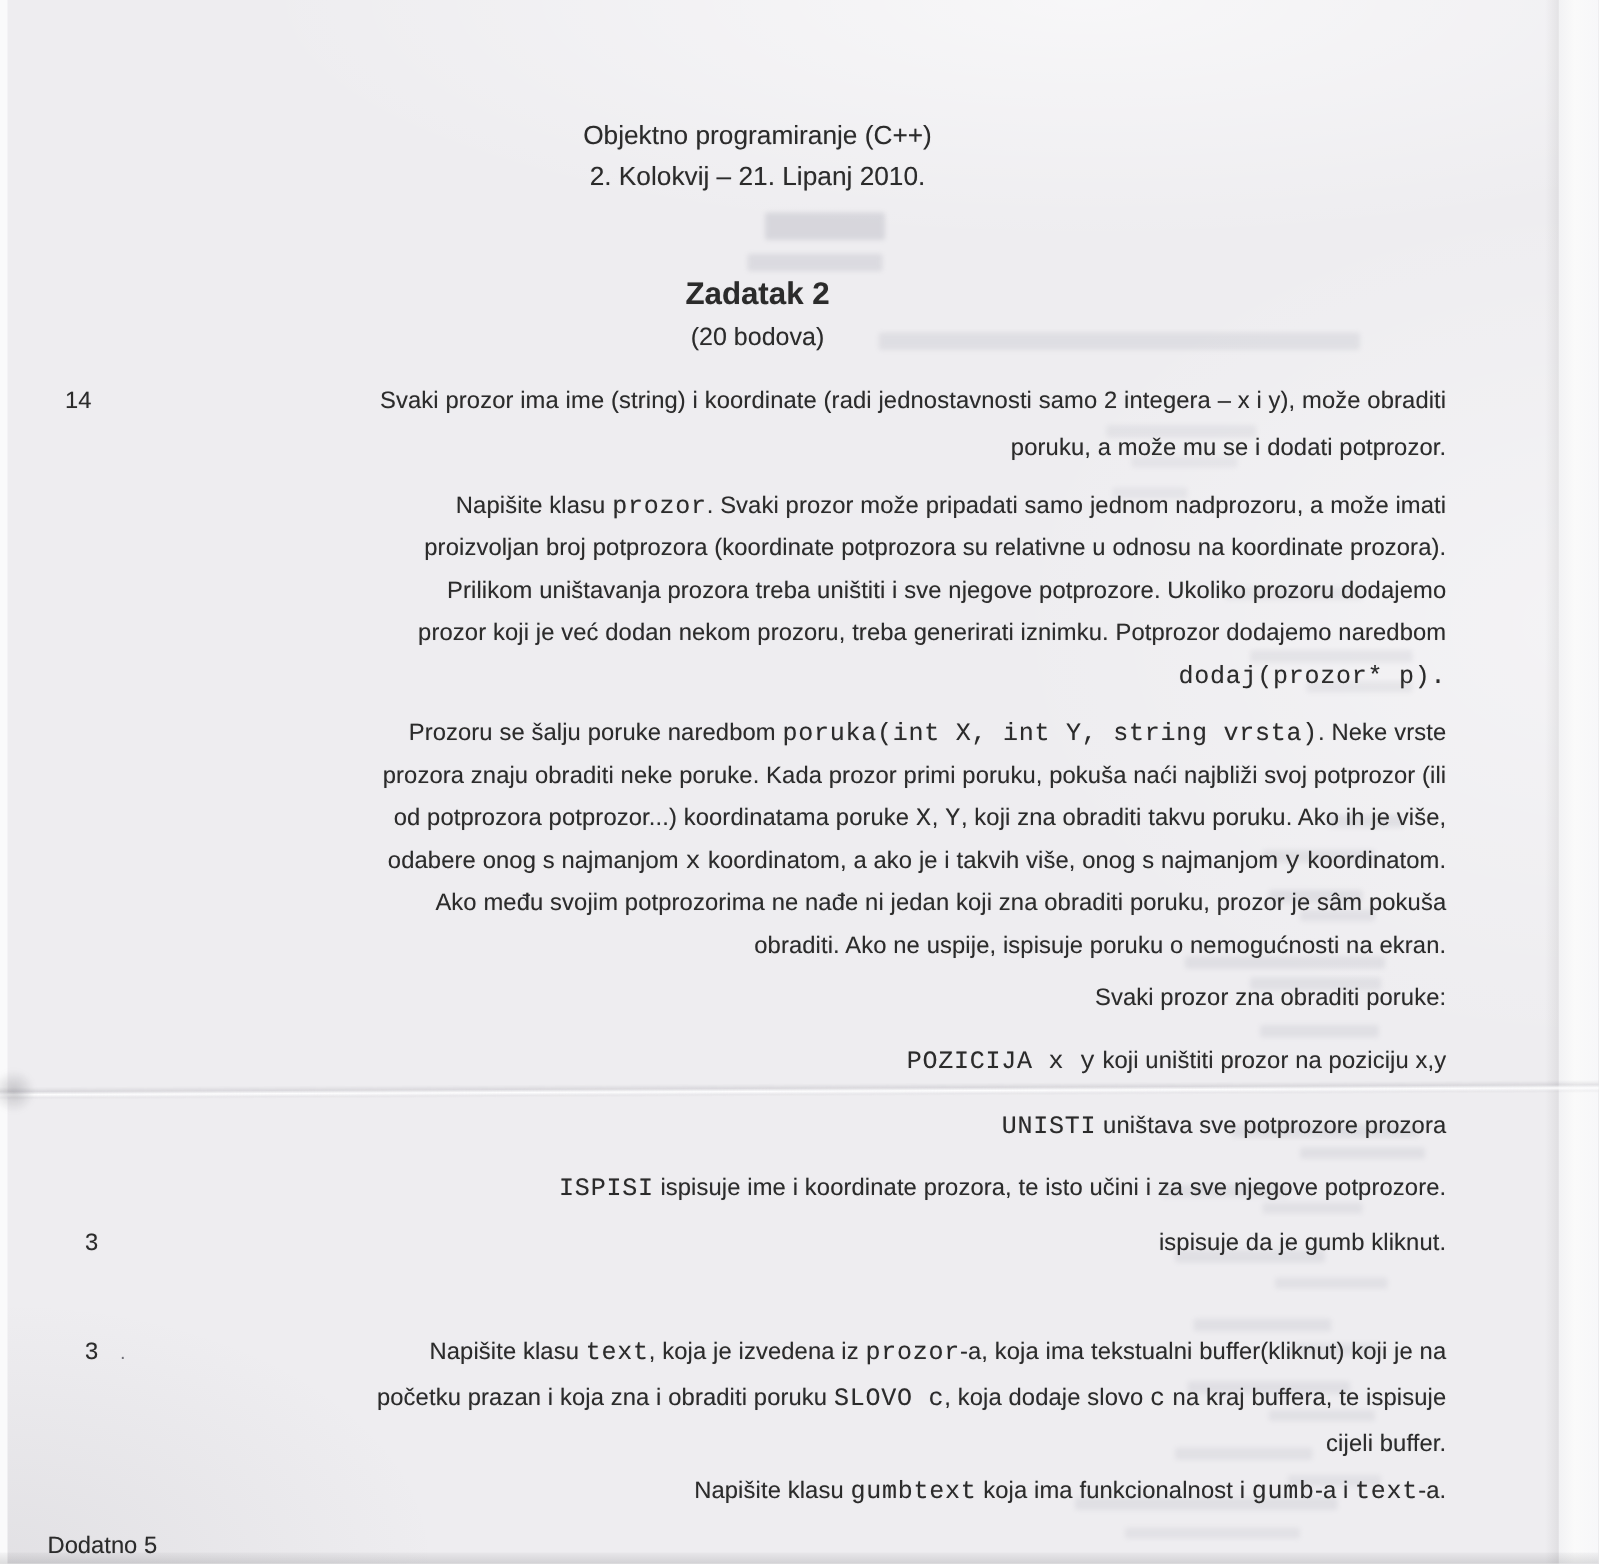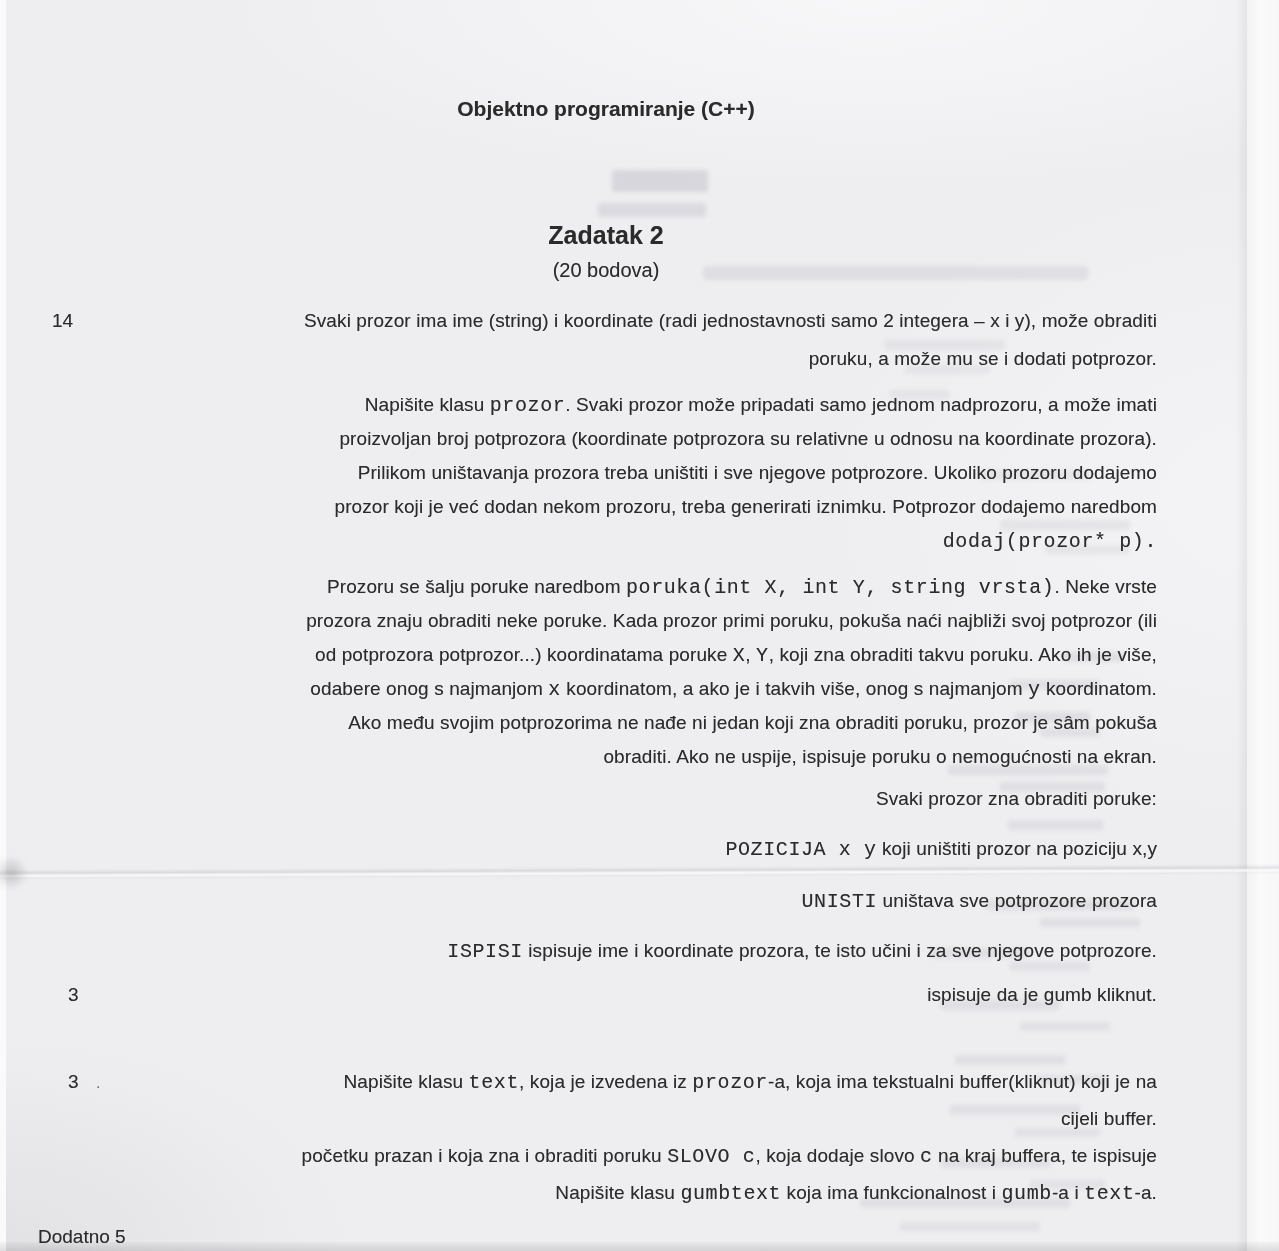--- a/index.html
+++ b/index.html
@@ -39,21 +39,21 @@
   .crease-smudge{
     position:absolute;left:-6px;top:856px;width:34px;height:34px;border-radius:50%;
     background:radial-gradient(closest-side,rgba(85,85,92,0.28),rgba(85,85,92,0));
     filter:blur(2px);
   }
   
   .ghost{position:absolute;background:#7d7f90;border-radius:2px;filter:blur(2px);}
   
   .hdr{position:absolute;left:606px;transform:translateX(-50%);white-space:nowrap;
        text-shadow:0 0 .6px rgba(40,40,40,.35);}
-  .hdr.course{top:97px;font-size:21px;font-weight:bold;}
+  .hdr.course{top:97px;font-size:21px;}
   .hdr.exam{top:130px;font-size:21px;}
   .hdr.title{top:221px;font-size:25px;font-weight:bold;}
   .hdr.points{top:259px;font-size:20px;}
   
   .block{position:absolute;left:157px;width:1000px;}
   .line{height:var(--lh,36px);font-size:19px;white-space:nowrap;letter-spacing:.1px;
         text-shadow:0 0 .6px rgba(40,40,40,.35);text-align:right;}
   .mono{font-family:"Liberation Mono","DejaVu Sans Mono",monospace;
         font-size:20px;letter-spacing:.6px;margin-top:23px;}
   .margin-label{position:absolute;font-size:19px;text-shadow:0 0 .6px rgba(40,40,40,.35);}
@@ -99,20 +99,21 @@
       <div class="ghost" style="left: 940px; top: 1158px; width: 110px; height: 10px; opacity: 0.11;"></div>
       <div class="ghost" style="left: 1030px; top: 1180px; width: 75px; height: 9px; opacity: 0.1;"></div>
       <div class="ghost" style="left: 860px; top: 1198px; width: 210px; height: 10px; opacity: 0.12;"></div>
       <div class="ghost" style="left: 900px; top: 1222px; width: 140px; height: 9px; opacity: 0.1;"></div>
     </div>
 
   <div class="crease"></div>
   <div class="crease-smudge"></div>
 
   <div class="hdr course">Objektno programiranje (C++)</div>
+  <div class="hdr exam">2. Kolokvij – 21. Lipanj 2010.</div>
   <div class="hdr title">Zadatak 2</div>
   <div class="hdr points">(20 bodova)</div>
 
   <div id="doc-body">
       <div class="margin-label" style="left: 52px; top: 310px;">14</div>
       <div class="block" style="top: 310px; --lh: 38px;">
         <div class="line"><span>Svaki prozor ima ime (string) i koordinate (radi jednostavnosti samo 2 integera – x i y), može obraditi</span></div>
         <div class="line"><span>poruku, a može mu se i dodati potprozor.</span></div>
       </div>
       <div class="block" style="top: 394px; --lh: 34px;">
@@ -143,22 +144,22 @@
         <div class="line"><span class="mono">ISPISI</span><span> ispisuje ime i koordinate prozora, te isto učini i za sve njegove potprozore.</span></div>
       </div>
       <div class="margin-label" style="left: 68px; top: 984px;">3</div>
       <div class="block" style="top: 984px; --lh: 37px;">
         <div class="line"><span>ispisuje da je gumb kliknut.</span></div>
       </div>
       <div class="margin-label" style="left: 68px; top: 1071px;">3</div>
       <div class="margin-dot">.</div>
       <div class="block" style="top: 1071px; --lh: 37px;">
         <div class="line"><span>Napišite klasu </span><span class="mono">text</span><span>, koja je izvedena iz </span><span class="mono">prozor</span><span>-a, koja ima tekstualni buffer(kliknut) koji je na</span></div>
+        <div class="line"><span>početku prazan i koja zna i obraditi poruku </span><span class="mono">SLOVO  c</span><span>, koja dodaje slovo </span><span class="mono">c</span><span> na kraj buffera, te ispisuje</span></div>
         <div class="line"><span>cijeli buffer.</span></div>
-        <div class="line"><span>početku prazan i koja zna i obraditi poruku </span><span class="mono">SLOVO  c</span><span>, koja dodaje slovo </span><span class="mono">c</span><span> na kraj buffera, te ispisuje</span></div>
       </div>
       <div class="margin-label" style="left: 38px; top: 1182px; margin-top: 44px;">Dodatno 5</div>
       <div class="block" style="top: 1182px;">
         <div class="line"><span>Napišite klasu </span><span class="mono">gumbtext</span><span> koja ima funkcionalnost i </span><span class="mono">gumb</span><span>-a i </span><span class="mono">text</span><span>-a.</span></div>
       </div>
     </div>
 
 </div>
 
 </body></html>

